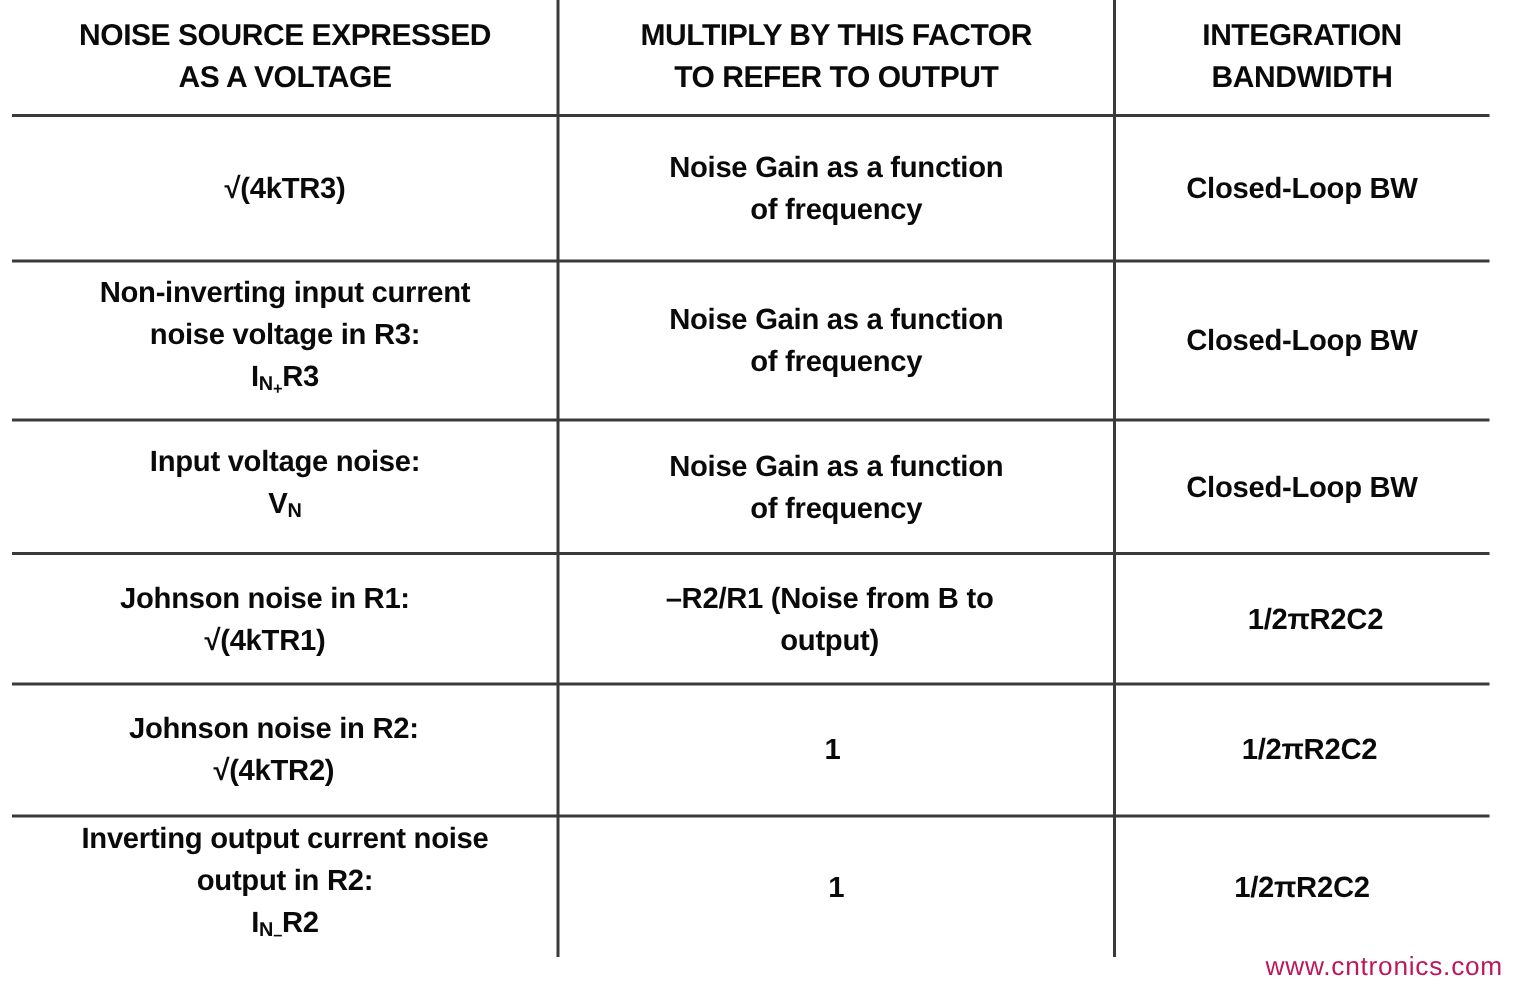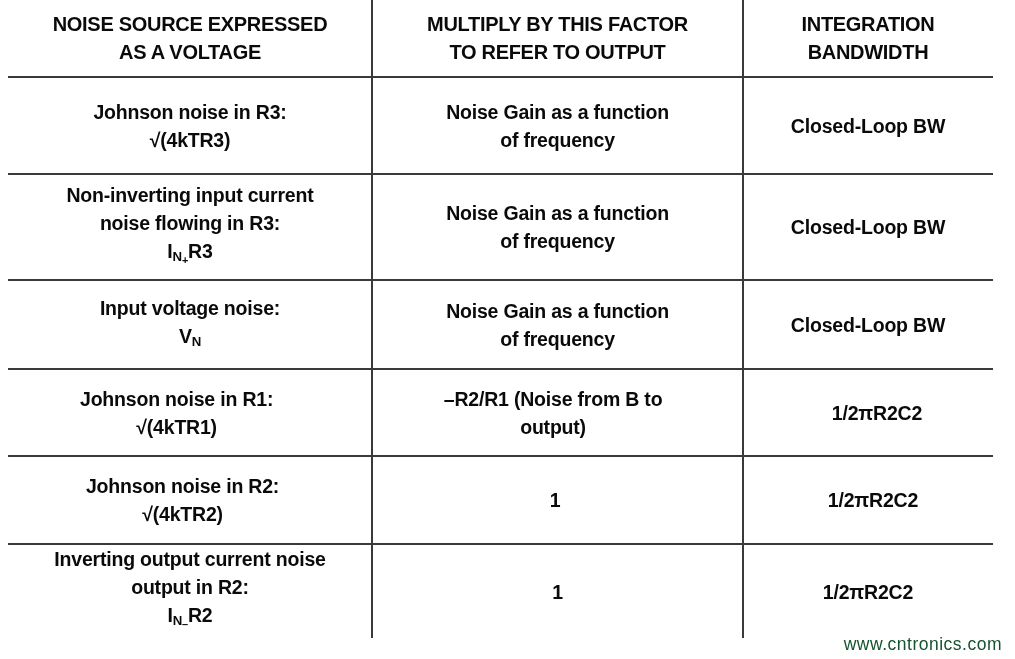--- a/index.html
+++ b/index.html
@@ -84,35 +84,34 @@
           <div class="line"><span>TO REFER TO OUTPUT</span></div>
         </div>
         <div class="cell c2">
           <div class="line"><span>INTEGRATION</span></div>
           <div class="line"><span>BANDWIDTH</span></div>
         </div>
       </div>
     <div id="body-rows">
         <div class="trow">
           <div class="cell c0">
-            <div class="line"><span>Johnson noise in R3:</span></div>
             <div class="line"><span>√(4kTR3)</span></div>
           </div>
           <div class="cell c1">
             <div class="line"><span>Noise Gain as a function</span></div>
             <div class="line"><span>of frequency</span></div>
           </div>
           <div class="cell c2">
             <div class="line"><span>Closed-Loop BW</span></div>
           </div>
         </div>
         <div class="trow">
           <div class="cell c0">
             <div class="line"><span>Non-inverting input current</span></div>
-            <div class="line"><span>noise flowing in R3:</span></div>
+            <div class="line"><span>noise voltage in R3:</span></div>
             <div class="line"><span>I</span><span class="sub">N</span><span class="sub2">+</span><span>R3</span></div>
           </div>
           <div class="cell c1">
             <div class="line"><span>Noise Gain as a function</span></div>
             <div class="line"><span>of frequency</span></div>
           </div>
           <div class="cell c2">
             <div class="line"><span>Closed-Loop BW</span></div>
           </div>
         </div>
@@ -164,14 +163,14 @@
             <div class="line"><span>1</span></div>
           </div>
           <div class="cell c2">
             <div class="line"><span>1/2πR2C2</span></div>
           </div>
         </div>
       </div>
     <div class="vline v1" style="background: rgb(58, 58, 58);"></div>
     <div class="vline v2" style="background: rgb(58, 58, 58);"></div>
   </div>
-  <div class="watermark" style="color: #14532d;">www.cntronics.com</div>
+  <div class="watermark" style="color: #be185d;">www.cntronics.com</div>
 </div>
 
 </body></html>

